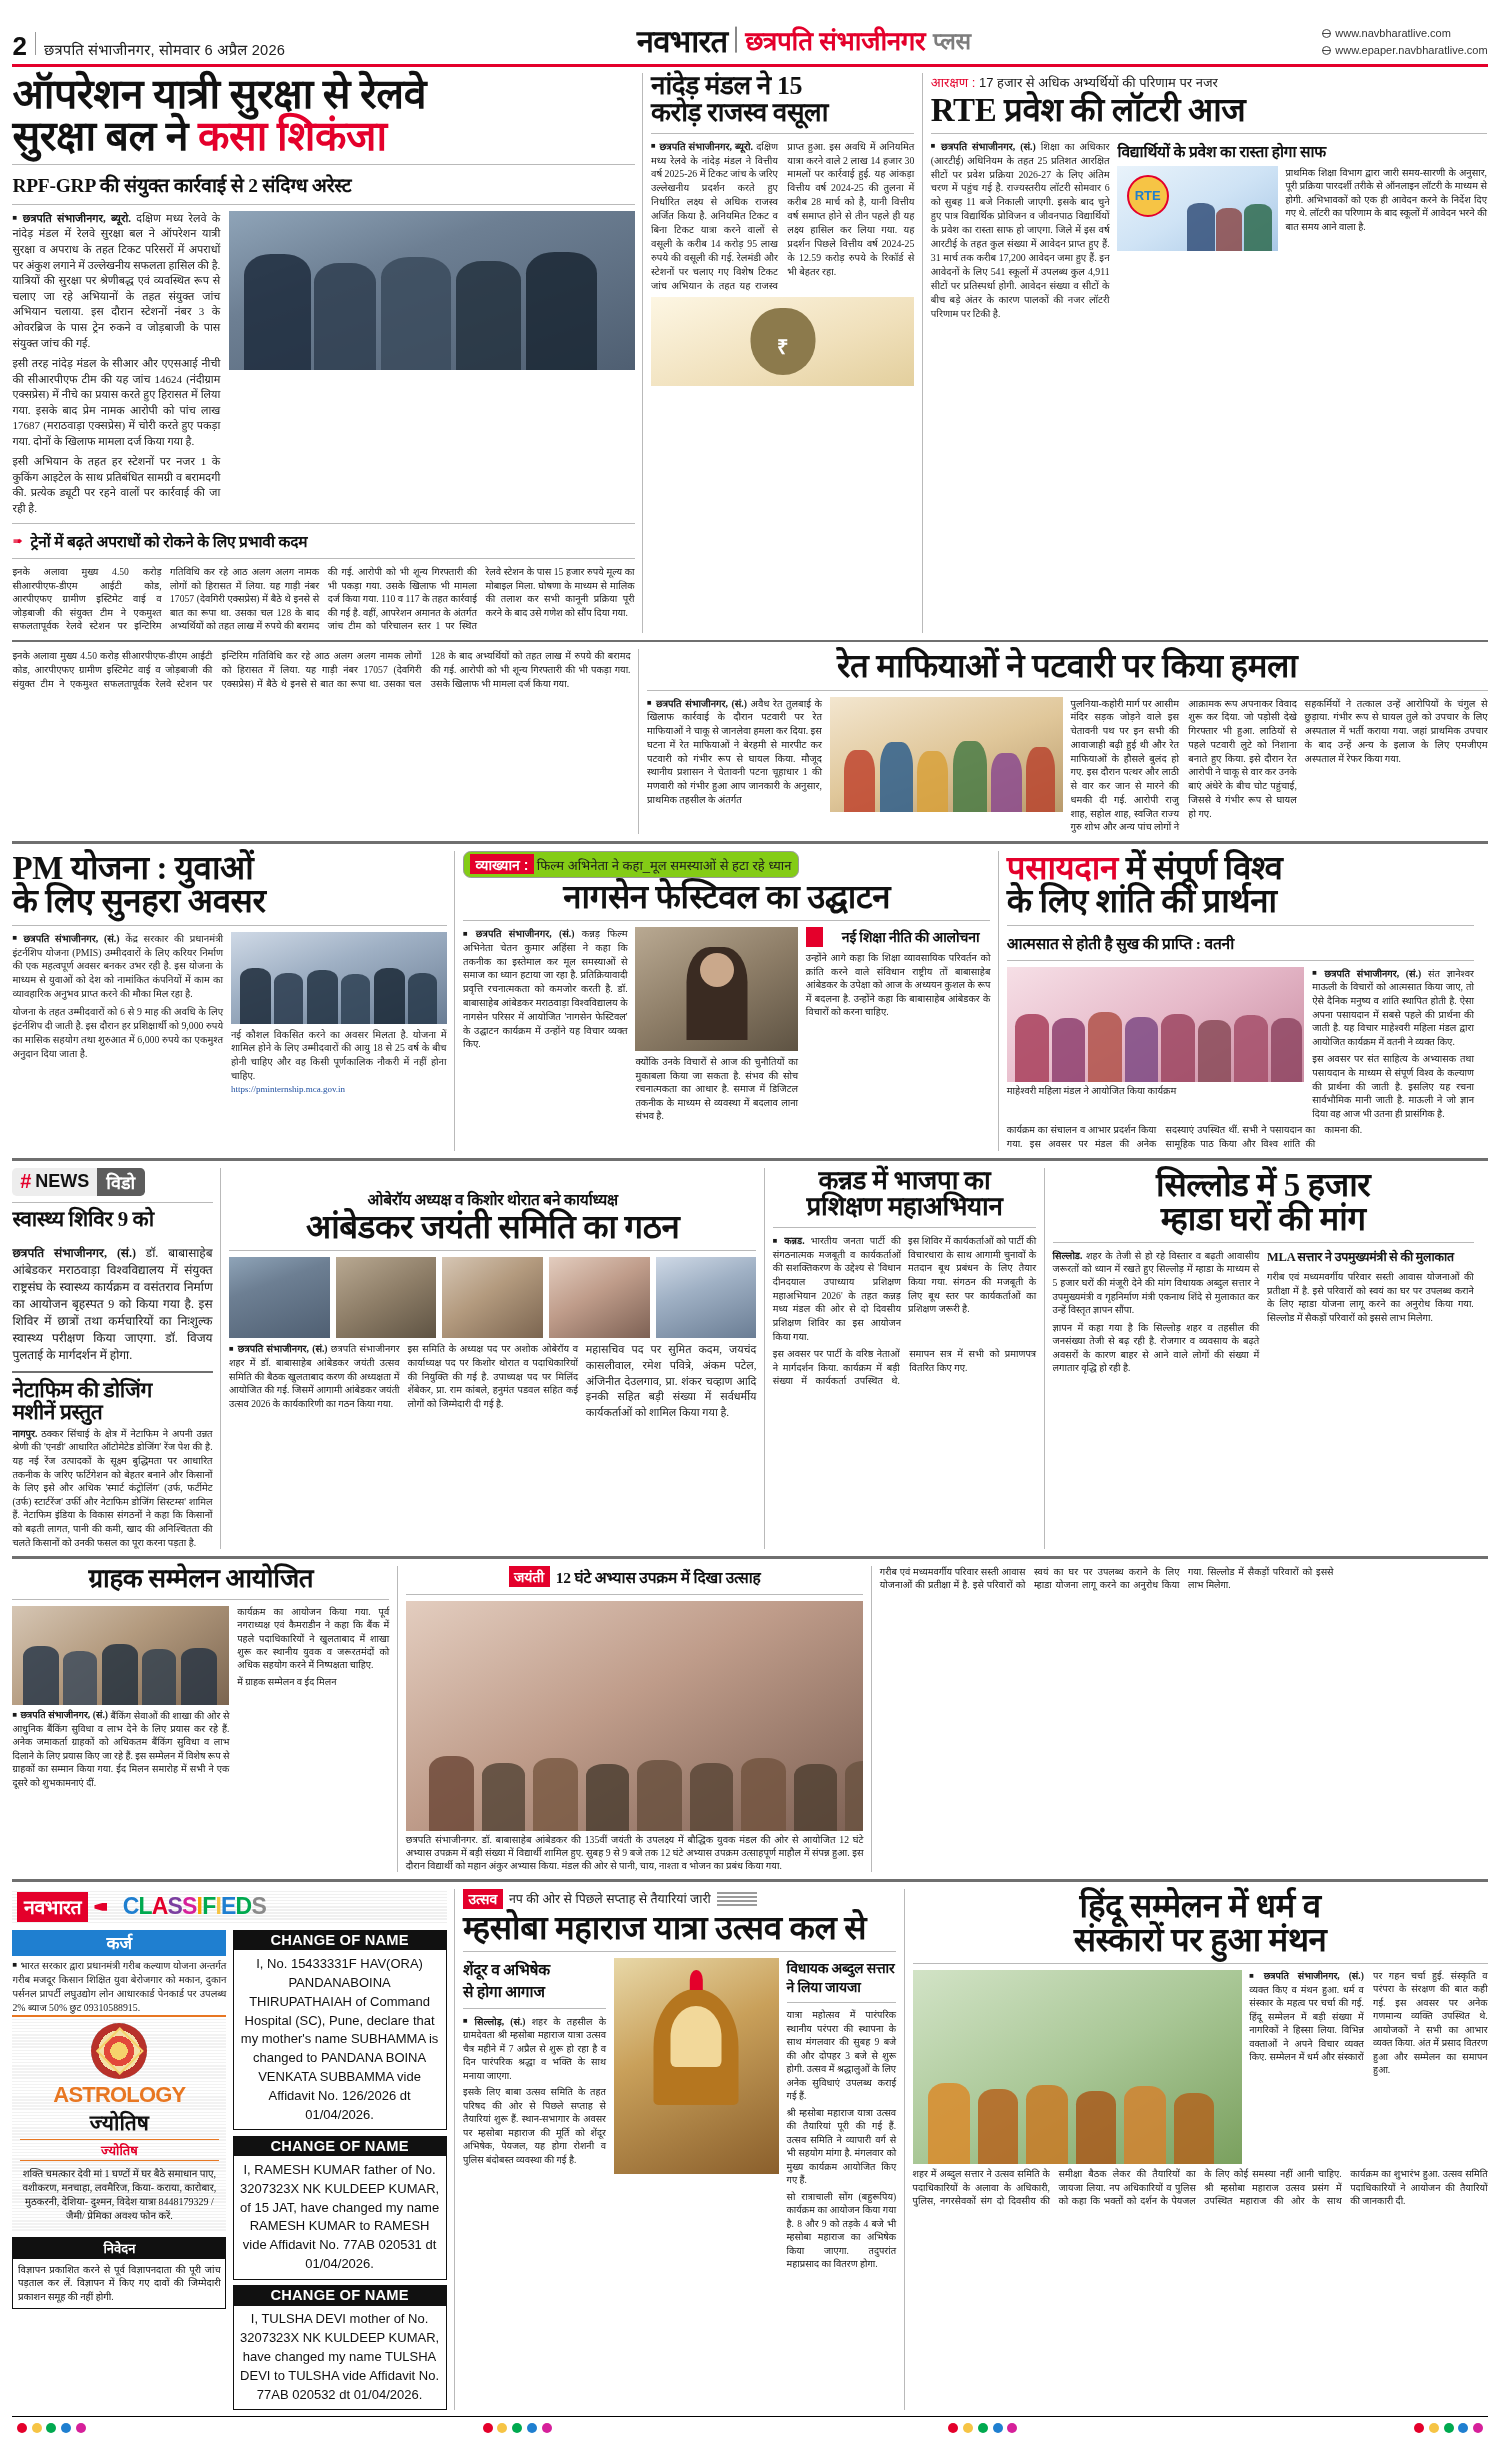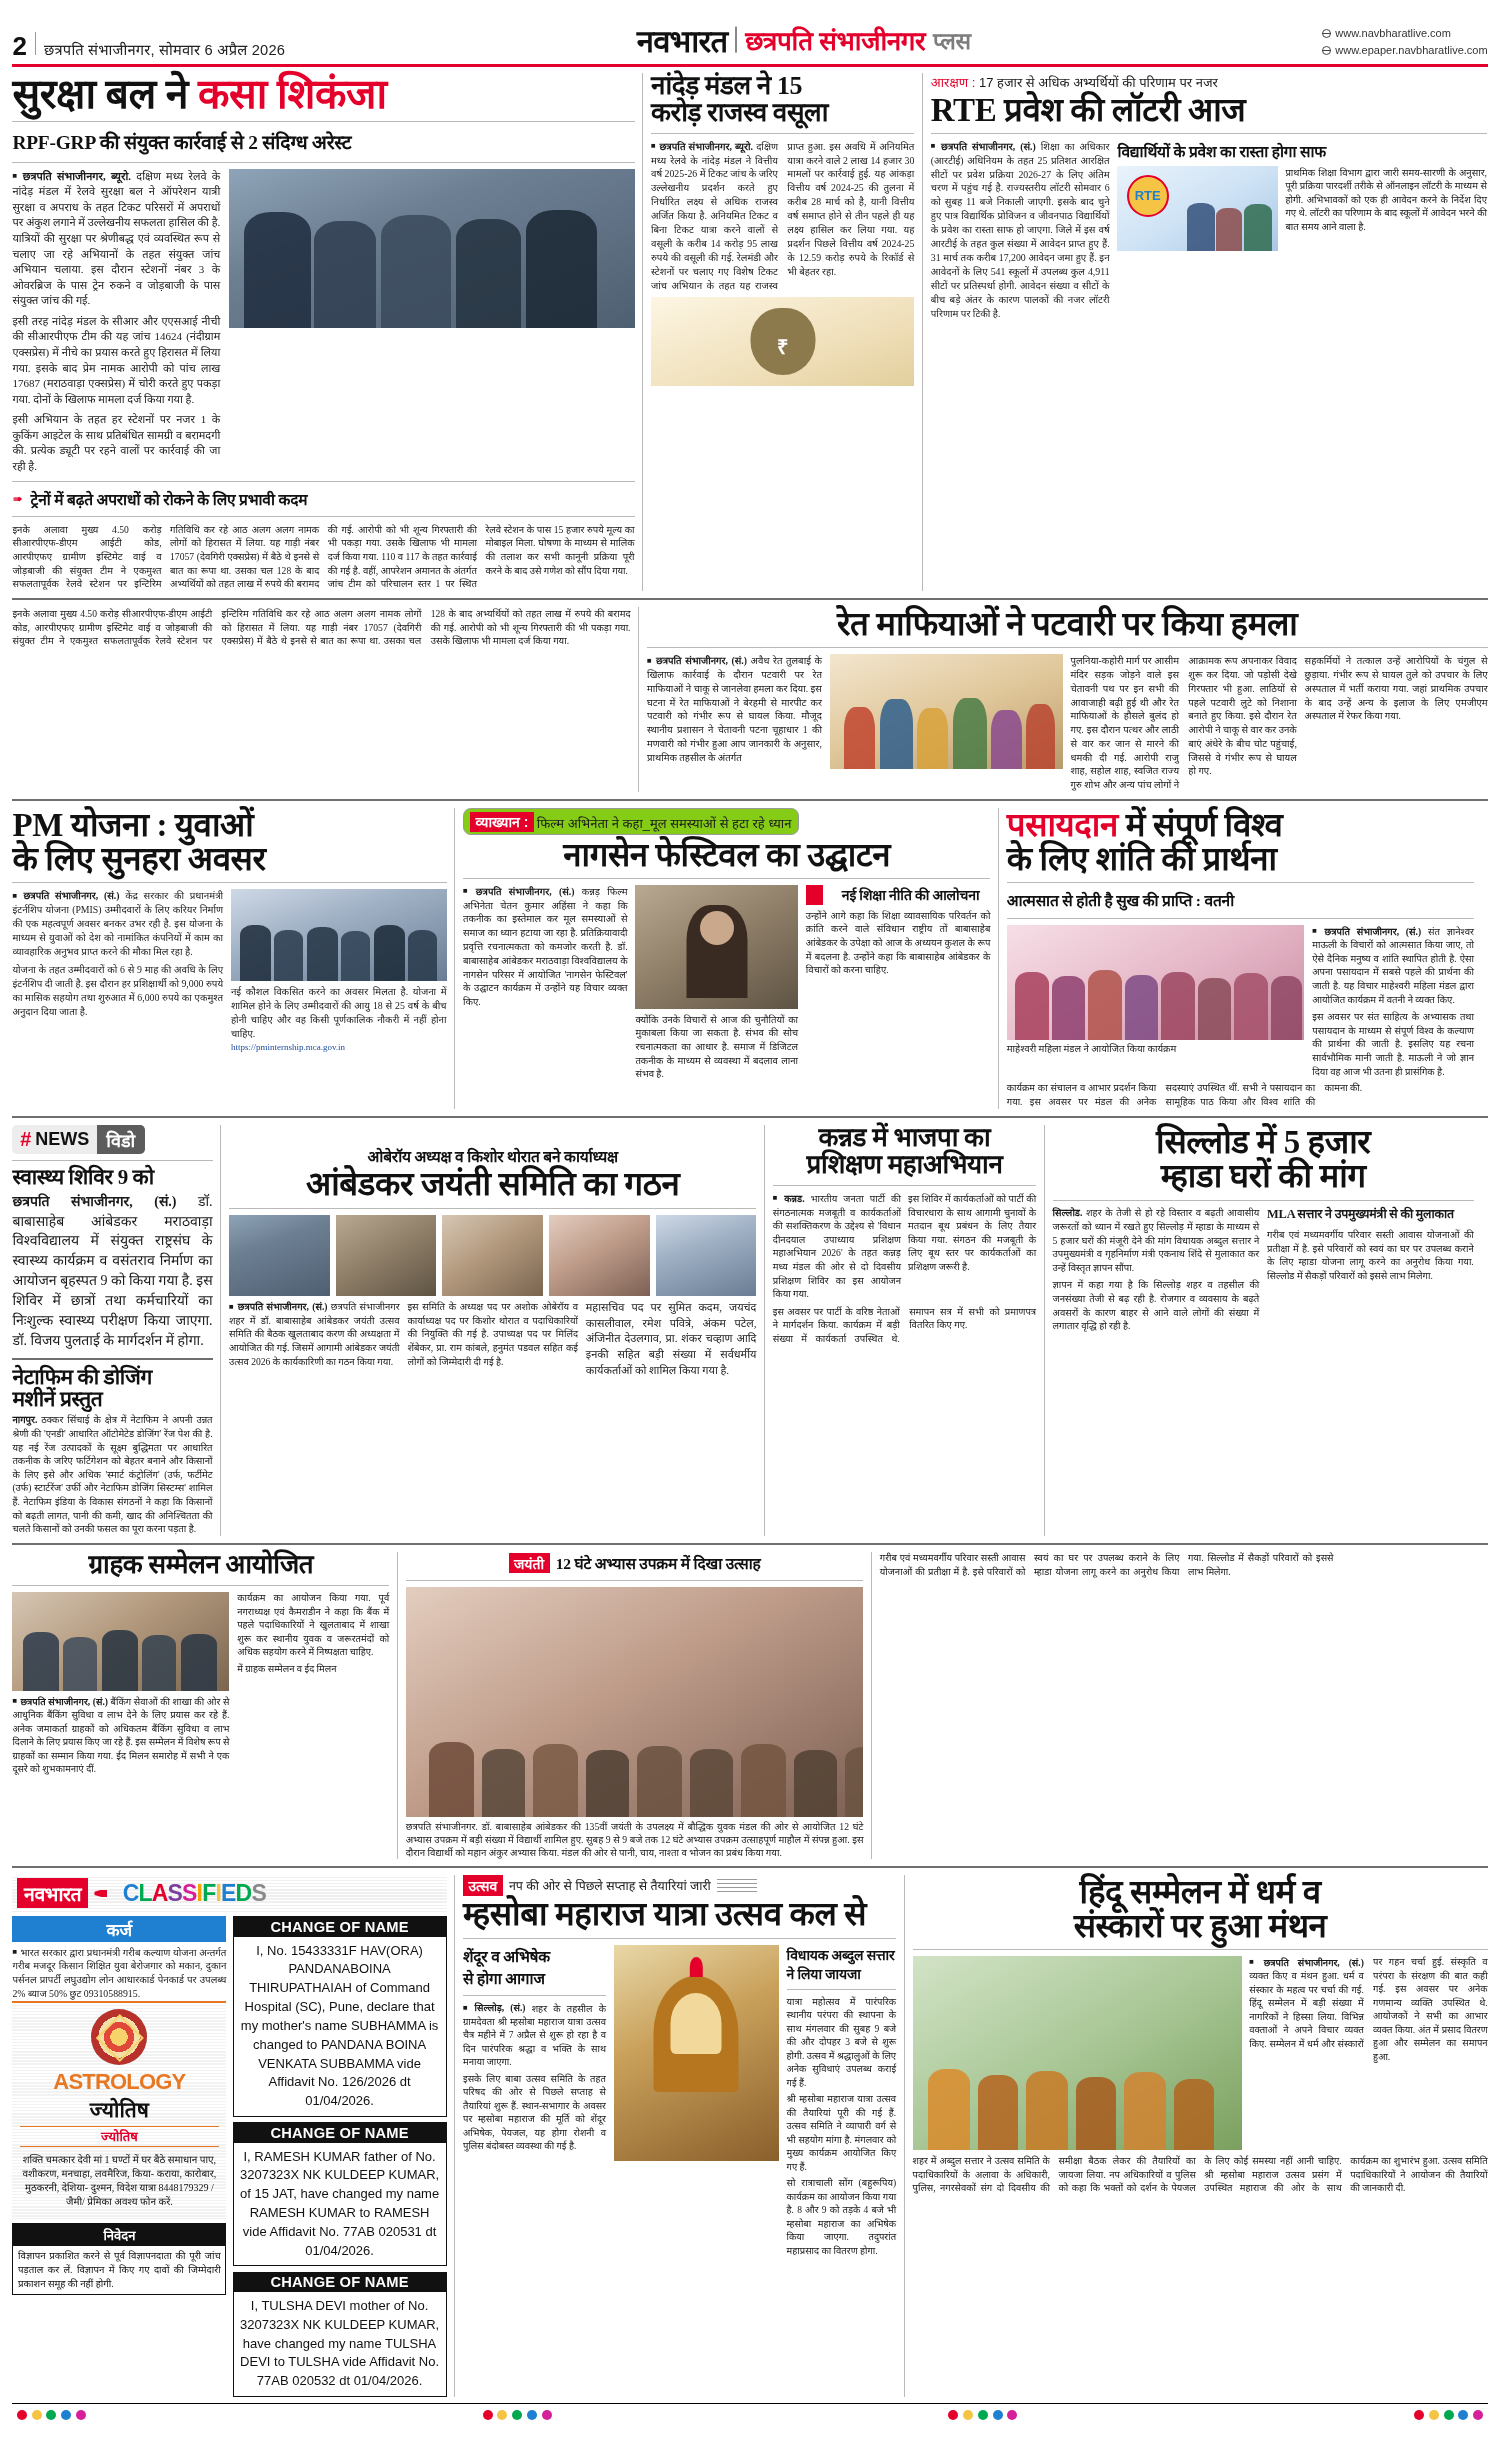--- a/index.html
+++ b/index.html
@@ -154,20 +154,21 @@
           <span class="globe"></span>
           <span>www.epaper.navbharatlive.com</span>
         </div>
     </div>
   </div>
   <div class="rule-red"></div>
 
   <div class="cols">
 
     <div class="col" style="width:630px;padding-left:0;">
+      <h1 class="hl hl-xl">ऑपरेशन यात्री सुरक्षा से रेलवे</h1>
       <h1 class="hl hl-xl"><span>सुरक्षा बल ने </span><span class="red">कसा शिकंजा</span></h1>
       <div class="hsep"></div>
       <div class="subhead">RPF-GRP की संयुक्त कार्रवाई से 2 संदिग्ध अरेस्ट</div>
       <div class="hsep"></div>
 
       <div style="display:flex;gap:8.5px;margin-top:3.1px;">
         <div style="width:210px;">
           <div class="body-text">
             <span class="bullet lead">छत्रपति संभाजीनगर, ब्यूरो.</span>
             <span>दक्षिण मध्य रेलवे के नांदेड़ मंडल में रेलवे सुरक्षा बल ने ऑपरेशन यात्री सुरक्षा व अपराध के तहत टिकट परिसरों में अपराधों पर अंकुश लगाने में उल्लेखनीय सफलता हासिल की है. यात्रियों की सुरक्षा पर श्रेणीबद्ध एवं व्यवस्थित रूप से चलाए जा रहे अभियानों के तहत संयुक्त जांच अभियान चलाया. इस दौरान स्टेशनों नंबर 3 के ओवरब्रिज के पास ट्रेन रुकने व जोड़बाजी के पास संयुक्त जांच की गई.</span>
@@ -397,21 +398,21 @@
     <div class="col" style="width:208px;padding-left:0;">
       <div class="newsbadge">
         <span class="a">
             <span class="hash">#</span>
             <span>NEWS</span>
           </span>
         <span class="b">विडो</span>
       </div>
       <div class="hsep"></div>
       <h1 class="hl hl-sm">स्वास्थ्य शिविर 9 को</h1>
-      <div class="body-text" style="font-size:14px;margin-top:3px;">
+      <div class="body-text" style="font-size:12px;margin-top:14px;">
         <span class="lead">छत्रपति संभाजीनगर, (सं.)</span>
         <span>डॉ. बाबासाहेब आंबेडकर मराठवाड़ा विश्वविद्यालय में संयुक्त राष्ट्रसंघ के स्वास्थ्य कार्यक्रम व वसंतराव निर्माण का आयोजन बृहस्पत 9 को किया गया है. इस शिविर में छात्रों तथा कर्मचारियों का निःशुल्क स्वास्थ्य परीक्षण किया जाएगा. डॉ. विजय पुलताई के मार्गदर्शन में होगा.</span>
       </div>
       <div class="hsep-thick"></div>
       <h1 class="hl hl-sm">नेटाफिम की डोजिंग</h1>
       <h1 class="hl hl-sm">मशीनें प्रस्तुत</h1>
       <div class="body-text" style="font-size:9.6px;margin-top:3.1px;">
         <span class="lead">नागपुर.</span>
         <span>ठक्कर सिंचाई के क्षेत्र में नेटाफिम ने अपनी उन्नत श्रेणी की 'एनडी' आधारित ऑटोमेटेड डोजिंग' रेंज पेश की है. यह नई रेंज उत्पादकों के सूक्ष्म बुद्धिमता पर आधारित तकनीक के जरिए फर्टिगेशन को बेहतर बनाने और किसानों के लिए इसे और अधिक 'स्मार्ट कंट्रोलिंग' (उर्फ, फर्टीमेट (उर्फ) स्टार्टरेंज' उर्फी और नेटाफिम डोजिंग सिस्टम्स' शामिल हैं. नेटाफिम इंडिया के विकास संगठनों ने कहा कि किसानों को बढ़ती लागत, पानी की कमी, खाद की अनिश्चितता की चलते किसानों को उनकी फसल का पूरा करना पड़ता है.</span>
       </div>

